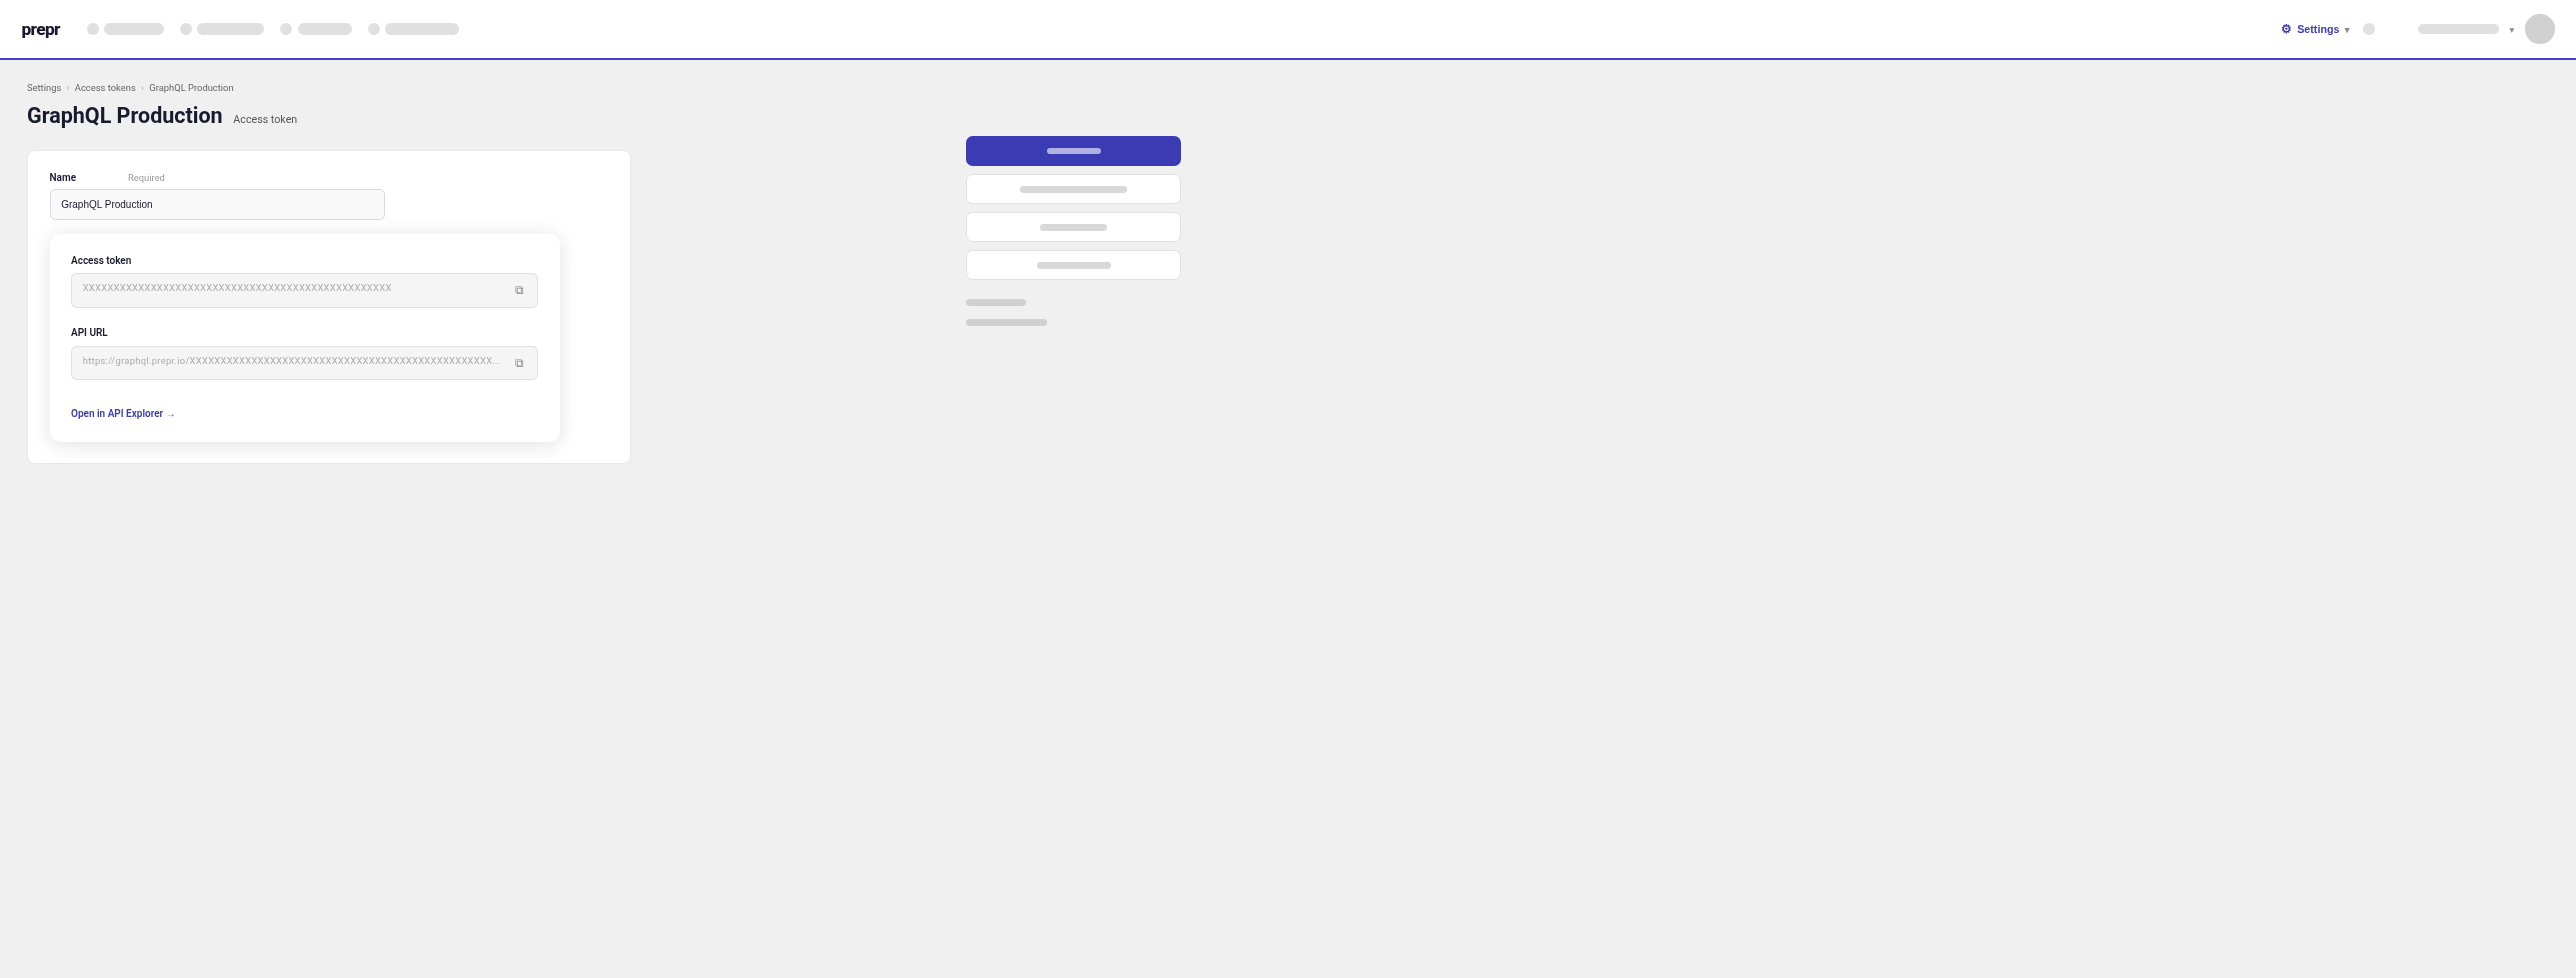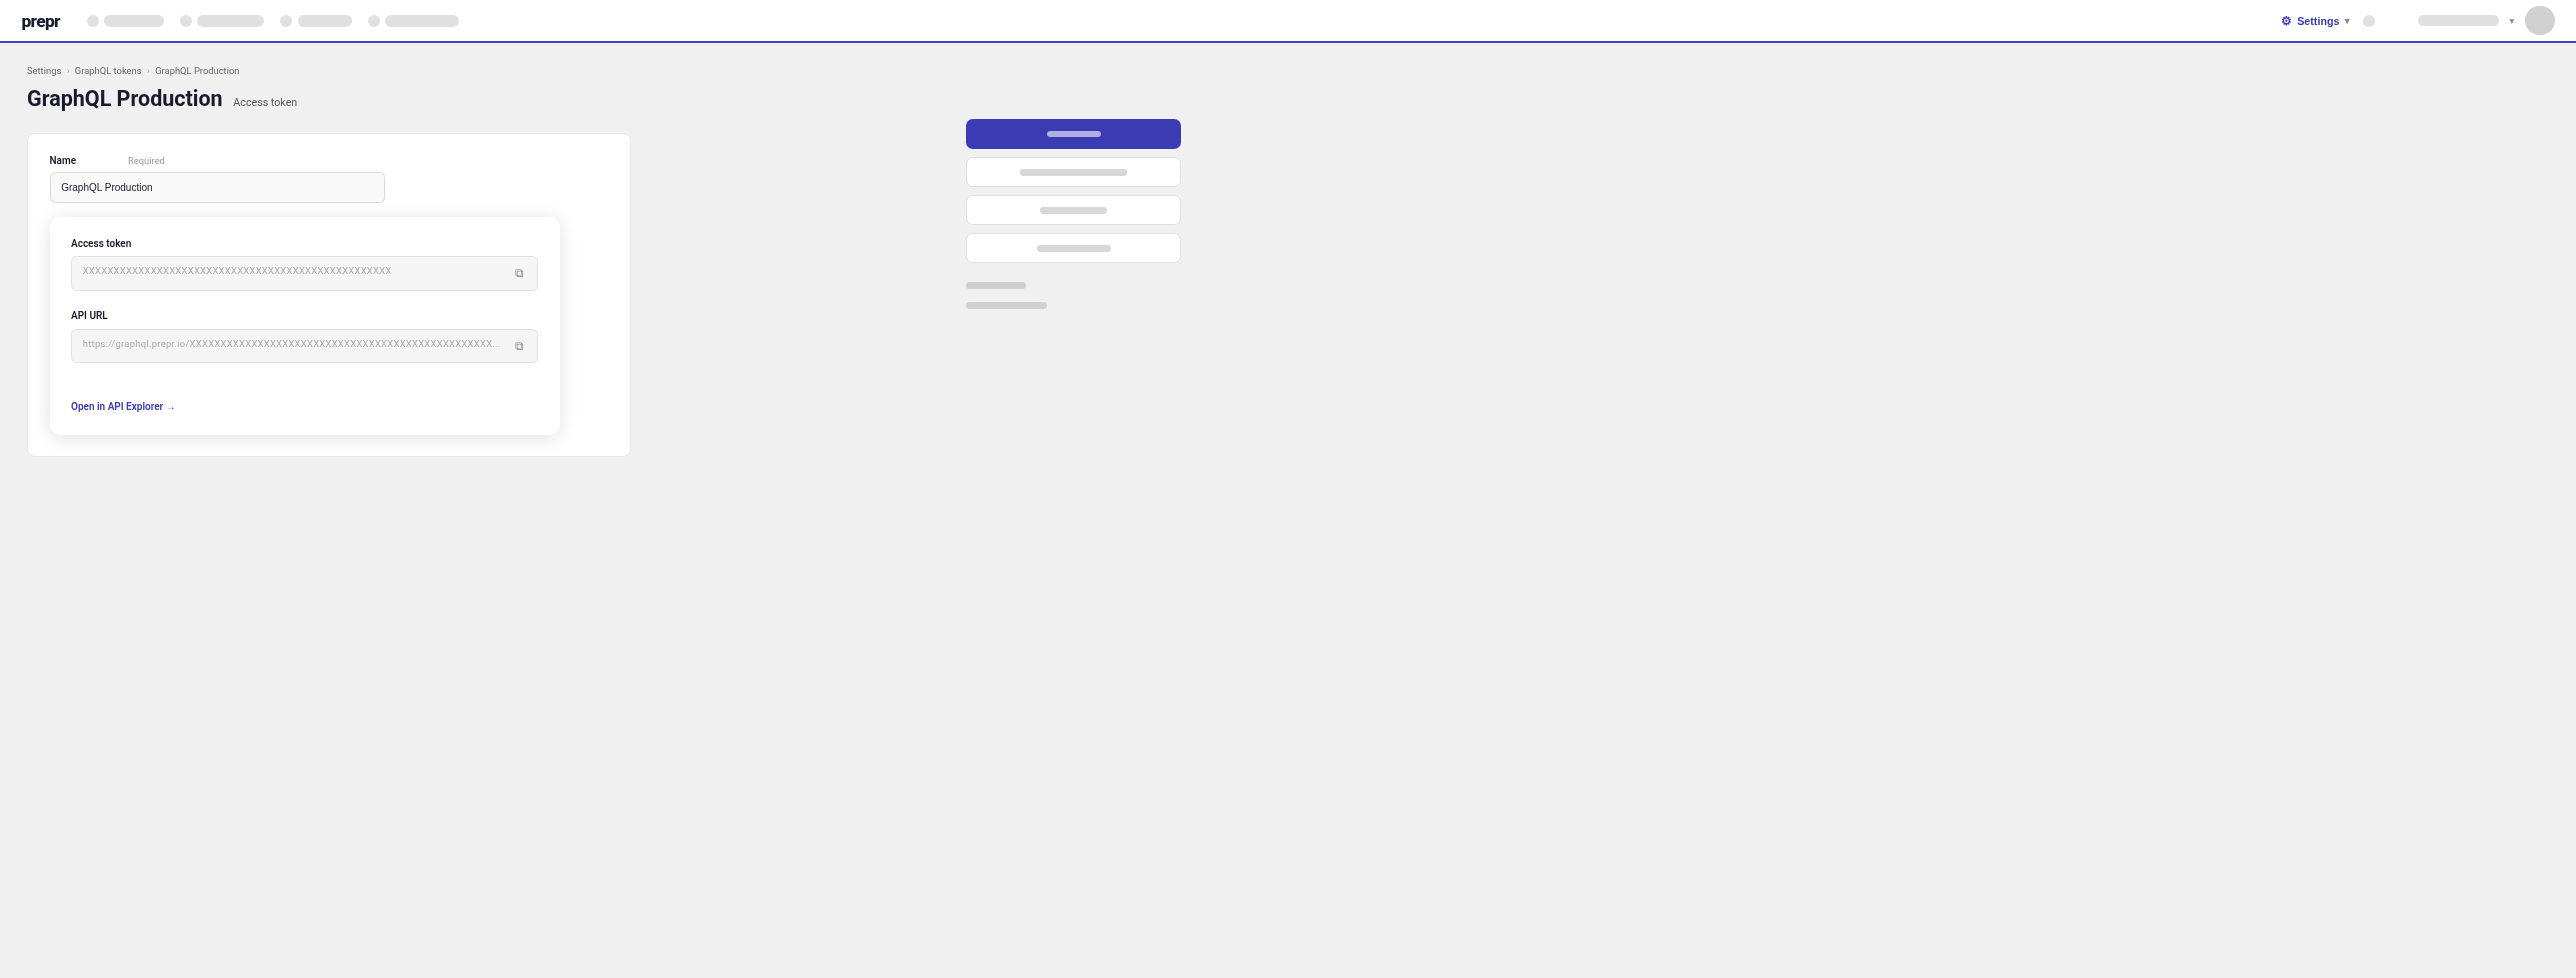--- a/index.html
+++ b/index.html
@@ -11,21 +11,21 @@
       overflow-x: hidden;
     }
 
     
     .navbar {
       display: flex;
       align-items: center;
       background: #ffffff;
       border-bottom: 2px solid #4040cc;
       padding: 0 21.5px;
-      height: 43px;
+      height: 60px;
       gap: 16px;
     }
 
     .navbar-logo {
       font-size: 17.4px;
       font-weight: 800;
       color: #1a1a2e;
       letter-spacing: -0.7px;
       margin-right: 10.7px;
     }
@@ -251,21 +251,21 @@
     }
 
     .open-api-link {
       display: inline-flex;
       align-items: center;
       gap: 4px;
       color: #3b3bb3;
       font-size: 10px;
       font-weight: 600;
       text-decoration: none;
-      margin-top: 19px;
+      margin-top: 9px;
       cursor: pointer;
     }
 
     
     .right-sidebar {
       width: 215px;
       flex-shrink: 0;
       display: flex;
       flex-direction: column;
       gap: 8px;
@@ -360,21 +360,21 @@
   </div>
 </nav>
 
 <div class="page-layout">
 
   <div class="main-content">
 
     <nav class="breadcrumb">
       <span class="breadcrumb-item">Settings</span>
       <span class="breadcrumb-separator">›</span>
-      <span class="breadcrumb-item">GraphQL tokens</span>
+      <span class="breadcrumb-item">Access tokens</span>
       <span class="breadcrumb-separator">›</span>
       <span class="breadcrumb-current">GraphQL Production</span>
     </nav>
 
     <div class="page-title-row">
       <h1 class="page-title">GraphQL Production</h1>
       <span class="page-title-badge">Access token</span>
     </div>
 
     <div class="form-card">

